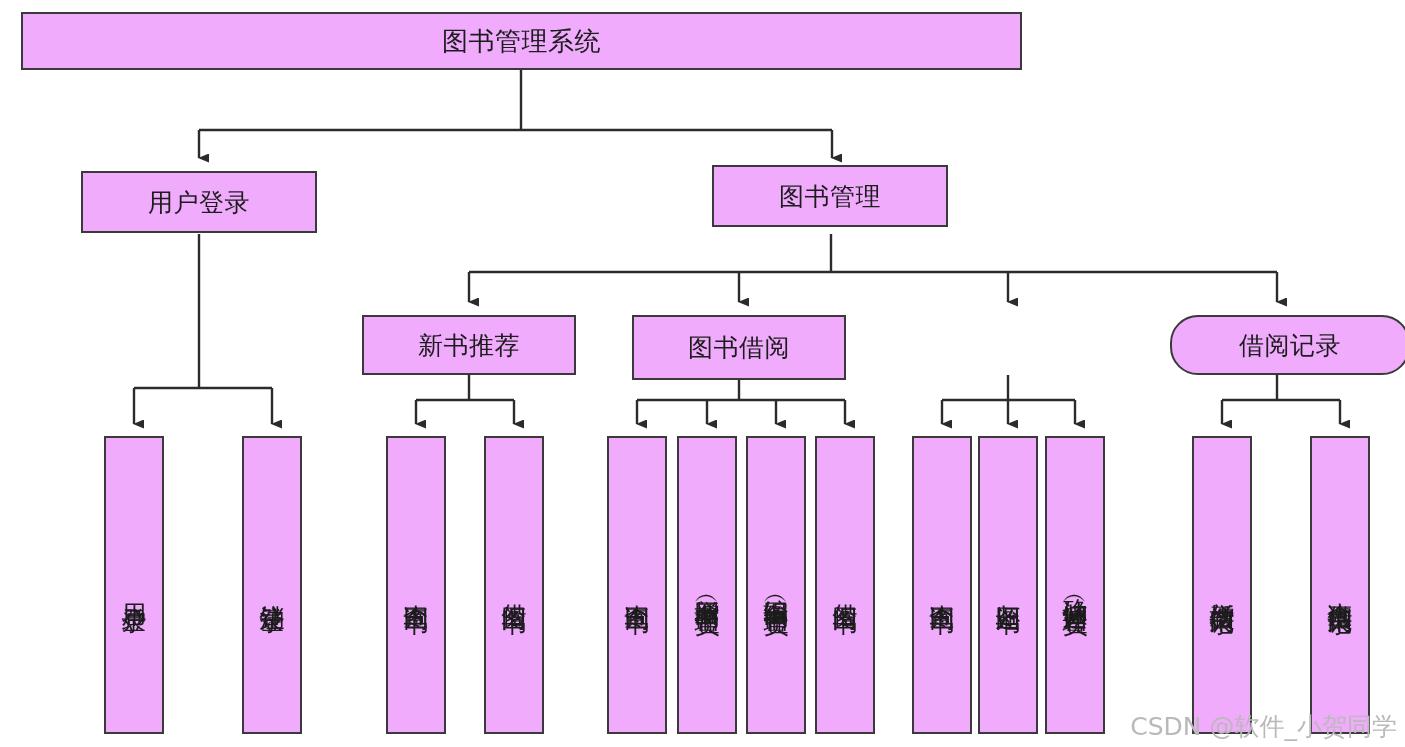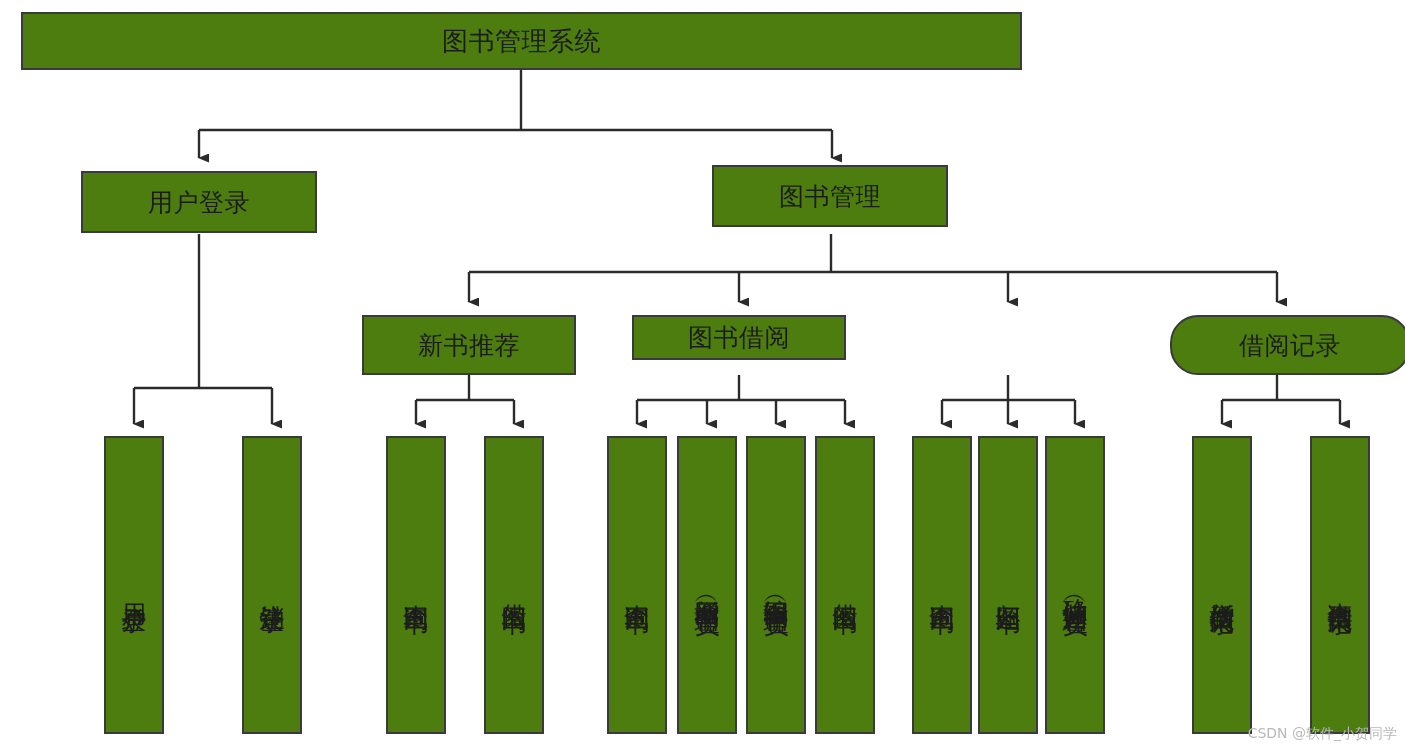--- a/index.html
+++ b/index.html
@@ -20,21 +20,21 @@
   #edges {
     position: absolute;
     left: 0;
     top: 0;
     width: 1405px;
     height: 747px;
   }
   .node {
     position: absolute;
     box-sizing: border-box;
-    background: #4d7c0f;
+    background: #f0abfc;
     border: 2px solid #3a3a3a;
     display: flex;
     align-items: center;
     justify-content: center;
     color: #1c1c1c;
   }
   .node.horiz {
     font-size: 25px;
     letter-spacing: 0.5px;
   }
@@ -51,21 +51,21 @@
     text-orientation: upright;
     white-space: nowrap;
   }
   .node.root {
     font-size: 26px;
   }
   .watermark {
     position: absolute;
     right: 8px;
     bottom: 4px;
-    font-size: 14px;
+    font-size: 25px;
     color: #b9b9b9;
     white-space: nowrap;
     pointer-events: none;
   }
 </style>
 </head>
 <body>
 
 <div id="canvas">
 
@@ -126,21 +126,21 @@
   <div class="node horiz" style="left:81px;top:171px;width:236px;height:62px;">
     <span>用户登录</span>
   </div>
   <div class="node horiz" style="left:712px;top:165px;width:236px;height:62px;">
     <span>图书管理</span>
   </div>
 
   <div class="node horiz" style="left:362px;top:315px;width:214px;height:60px;font-family:Liberation Mono, monospace;">
     <span>新书推荐</span>
   </div>
-  <div class="node horiz" style="left:632px;top:315px;width:214px;height:45px;">
+  <div class="node horiz" style="left:632px;top:315px;width:214px;height:65px;">
     <span>图书借阅</span>
   </div>
   <div class="node horiz" style="left:1170px;top:315px;width:240px;height:60px;border-radius:28px;">
     <span>借阅记录</span>
   </div>
 
   <div class="node vert" style="left:104px;top:436px;width:60px;height:298px;">
     <span class="vlabel">用户登录</span>
   </div>
   <div class="node vert" style="left:242px;top:436px;width:60px;height:298px;">

